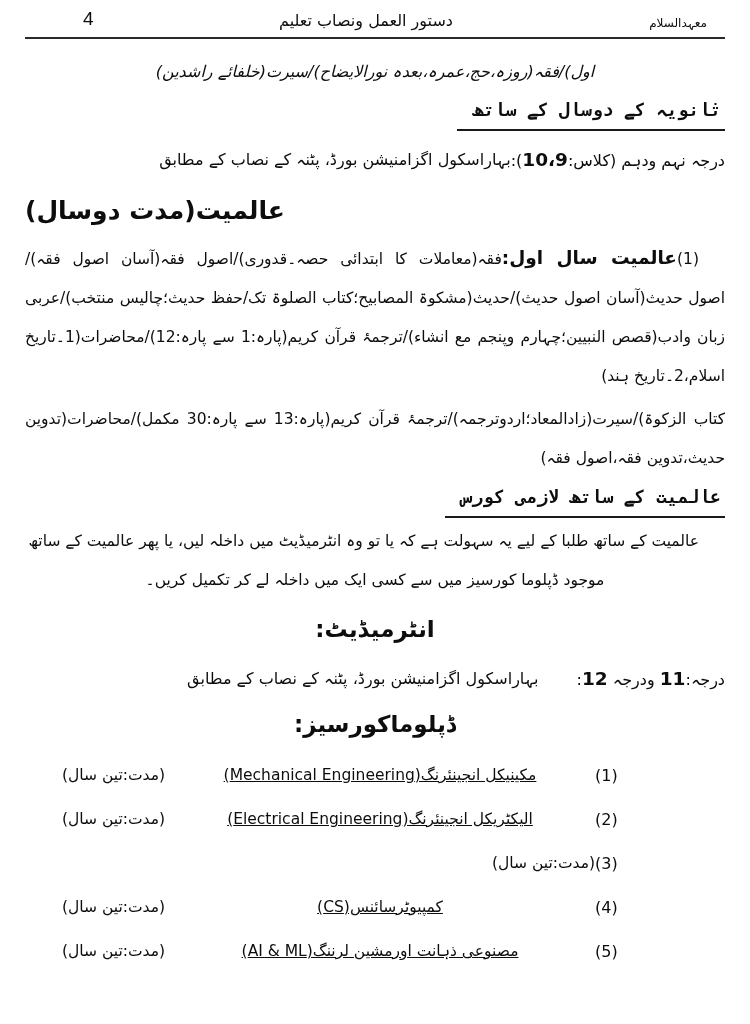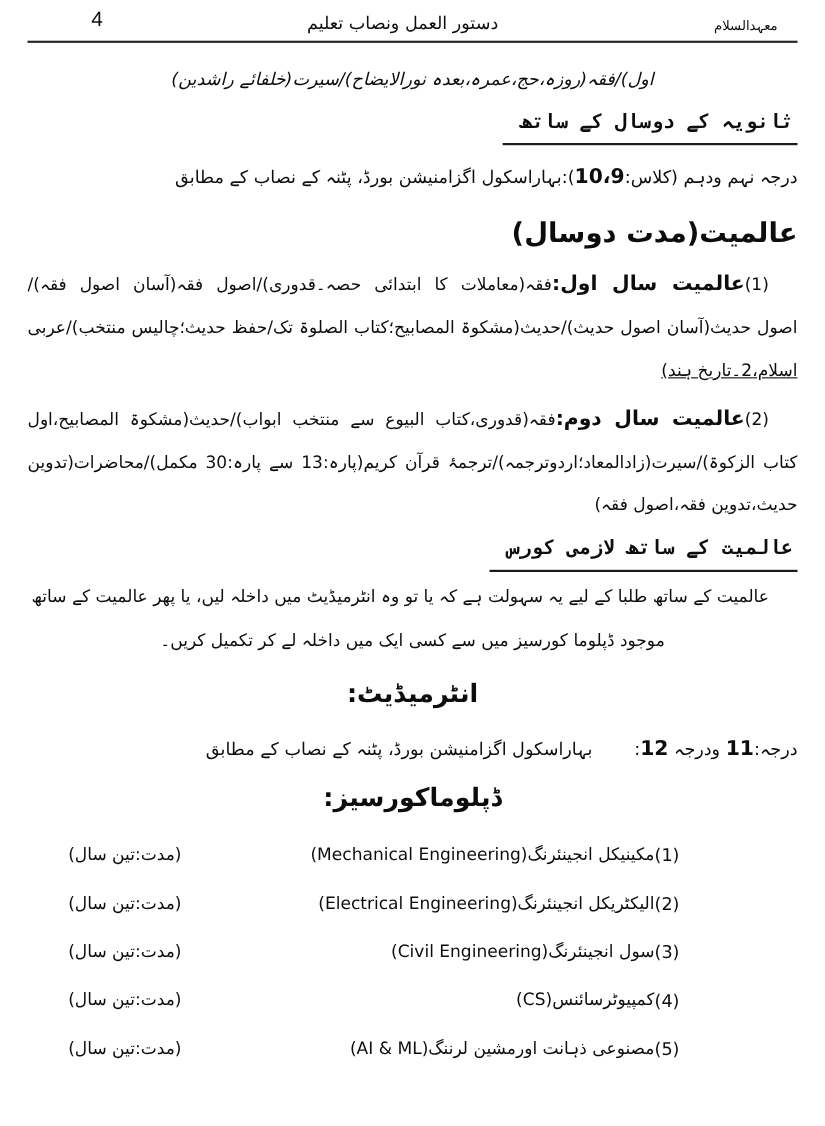--- a/index.html
+++ b/index.html
@@ -19,38 +19,38 @@
   .intro{ text-align:center;font-size:16px;margin-top:14px;height:38px;line-height:38px;white-space:nowrap;font-style:italic;}
   
   .h-underline{text-align:right;margin-top:8px;}
   .h-underline > span{display:inline-block;font-size:18px;font-weight:bold;
       border-bottom:2.5px solid #1a1a1a;padding:0 4px 8px 16px;font-family:Liberation Mono, monospace;}
   
   .grade-row{display:flex;justify-content:space-between;align-items:center;margin-top:13px;
       font-size:16px;height:32px;line-height:32px;white-space:nowrap;}
   .board-cell{margin-left:255px;}
   
-  .big-title{text-align:right;font-size:25px;font-weight:bold;margin-top:12px;height:46px;line-height:46px;}
+  .big-title{text-align:left;font-size:25px;font-weight:bold;margin-top:12px;height:46px;line-height:46px;}
   
   .para{margin-top:4px;}
   .pl{font-size:15.5px;line-height:39px;white-space:nowrap;overflow:hidden;
       text-align:justify;text-align-last:justify;}
   .pl.indent-first{padding-right:26px;}
-  .pl.tail-1{text-align:right;text-align-last:right;padding-left:95px;text-decoration:underline;}
+  .pl.tail-1{text-align:right;text-align-last:right;padding-left:95px;}
   .pl.tail-2{text-align:right;text-align-last:right;padding-left:255px;}
   .pl.center-line{text-align:right;text-align-last:center;}
   .rb{font-weight:bold;font-size:18.5px;}
   
   .sec-head{font-size:23px;font-weight:bold;text-align:center;margin-top:8px;height:42px;line-height:42px;}
   .g2{padding-left:38px;}
   
   .courses{margin-top:8px;}
   .course-row{display:flex;align-items:center;height:44px;font-size:15.5px;white-space:nowrap;}
   .c-num{width:130px;text-align:left;font-size:16px;box-sizing:border-box;padding-left:0;}
-  .c-name{flex:1;overflow:hidden;}
+  .c-name{flex:1;text-align:center;overflow:hidden;text-decoration:underline;}
   .c-dur{width:140px;text-align:right;box-sizing:border-box;padding-left:18px;}
 </style>
 </head>
 <body>
 
 <div class="page">
 
   <div class="hdr">
     <div class="hdr-site">معہدالسلام</div>
     <div class="hdr-title">دستور العمل ونصاب تعلیم</div>
@@ -65,25 +65,25 @@
   <div class="grade-row">
     <div><span>درجہ نہم ودہم (کلاس:</span><span class="rb" dir="ltr">10،9</span><span>):</span></div>
     <div class="board-cell">بہاراسکول اگزامنیشن بورڈ، پٹنہ کے نصاب کے مطابق</div>
   </div>
 
   <div class="big-title">عالمیت(مدت دوسال)</div>
 
   <div class="para">
     <div class="pl indent-first"><span>(1)</span><span class="rb">عالمیت سال اول:</span><span>فقہ(معاملات کا ابتدائی حصہ۔قدوری)/اصول فقہ(آسان اصول فقہ)/</span></div>
     <div class="pl"><span>اصول حدیث(آسان اصول حدیث)/حدیث(مشکوۃ المصابیح؛کتاب الصلوۃ تک/حفظ حدیث؛چالیس منتخب)/عربی</span></div>
+    <div class="pl"><span>زبان وادب(قصص النبیین؛چہارم وپنجم مع انشاء)/ترجمۂ قرآن کریم(پارہ:1 سے پارہ:12)/محاضرات(1۔تاریخ</span></div>
     <div class="pl tail-1"><span>اسلام،2۔تاریخ ہند)</span></div>
   </div>
 
   <div class="para">
-    <div class="pl indent-first"><span>(2)</span><span class="rb">عالمیت سال دوم:</span><span>فقہ(قدوری،کتاب البیوع سے منتخب ابواب)/حدیث(مشکوۃ المصابیح،اول</span></div>
     <div class="pl"><span>کتاب الزکوۃ)/سیرت(زادالمعاد؛اردوترجمہ)/ترجمۂ قرآن کریم(پارہ:13 سے پارہ:30 مکمل)/محاضرات(تدوین</span></div>
     <div class="pl tail-2"><span>حدیث،تدوین فقہ،اصول فقہ)</span></div>
   </div>
 
   <div class="h-underline">
     <span>عالمیت کے ساتھ لازمی کورس</span>
   </div>
   <div class="para">
     <div class="pl indent-first"><span>عالمیت کے ساتھ طلبا کے لیے یہ سہولت ہے کہ یا تو وہ انٹرمیڈیٹ میں داخلہ لیں، یا پھر عالمیت کے ساتھ کیمپس میں</span></div>
     <div class="pl center-line"><span>موجود ڈپلوما کورسیز میں سے کسی ایک میں داخلہ لے کر تکمیل کریں۔</span></div>
@@ -102,21 +102,20 @@
       <div class="c-name">مکینیکل انجینئرنگ(Mechanical Engineering)</div>
       <div class="c-dur">(مدت:تین سال)</div>
     </div>
     <div class="course-row">
       <div class="c-num">(2)</div>
       <div class="c-name">الیکٹریکل انجینئرنگ(Electrical Engineering)</div>
       <div class="c-dur">(مدت:تین سال)</div>
     </div>
     <div class="course-row">
       <div class="c-num">(3)</div>
-      <div class="c-name">سول انجینئرنگ(Civil Engineering)</div>
       <div class="c-dur">(مدت:تین سال)</div>
     </div>
     <div class="course-row">
       <div class="c-num">(4)</div>
       <div class="c-name">کمپیوٹرسائنس(CS)</div>
       <div class="c-dur">(مدت:تین سال)</div>
     </div>
     <div class="course-row">
       <div class="c-num">(5)</div>
       <div class="c-name">مصنوعی ذہانت اورمشین لرننگ(AI &amp; ML)</div>

